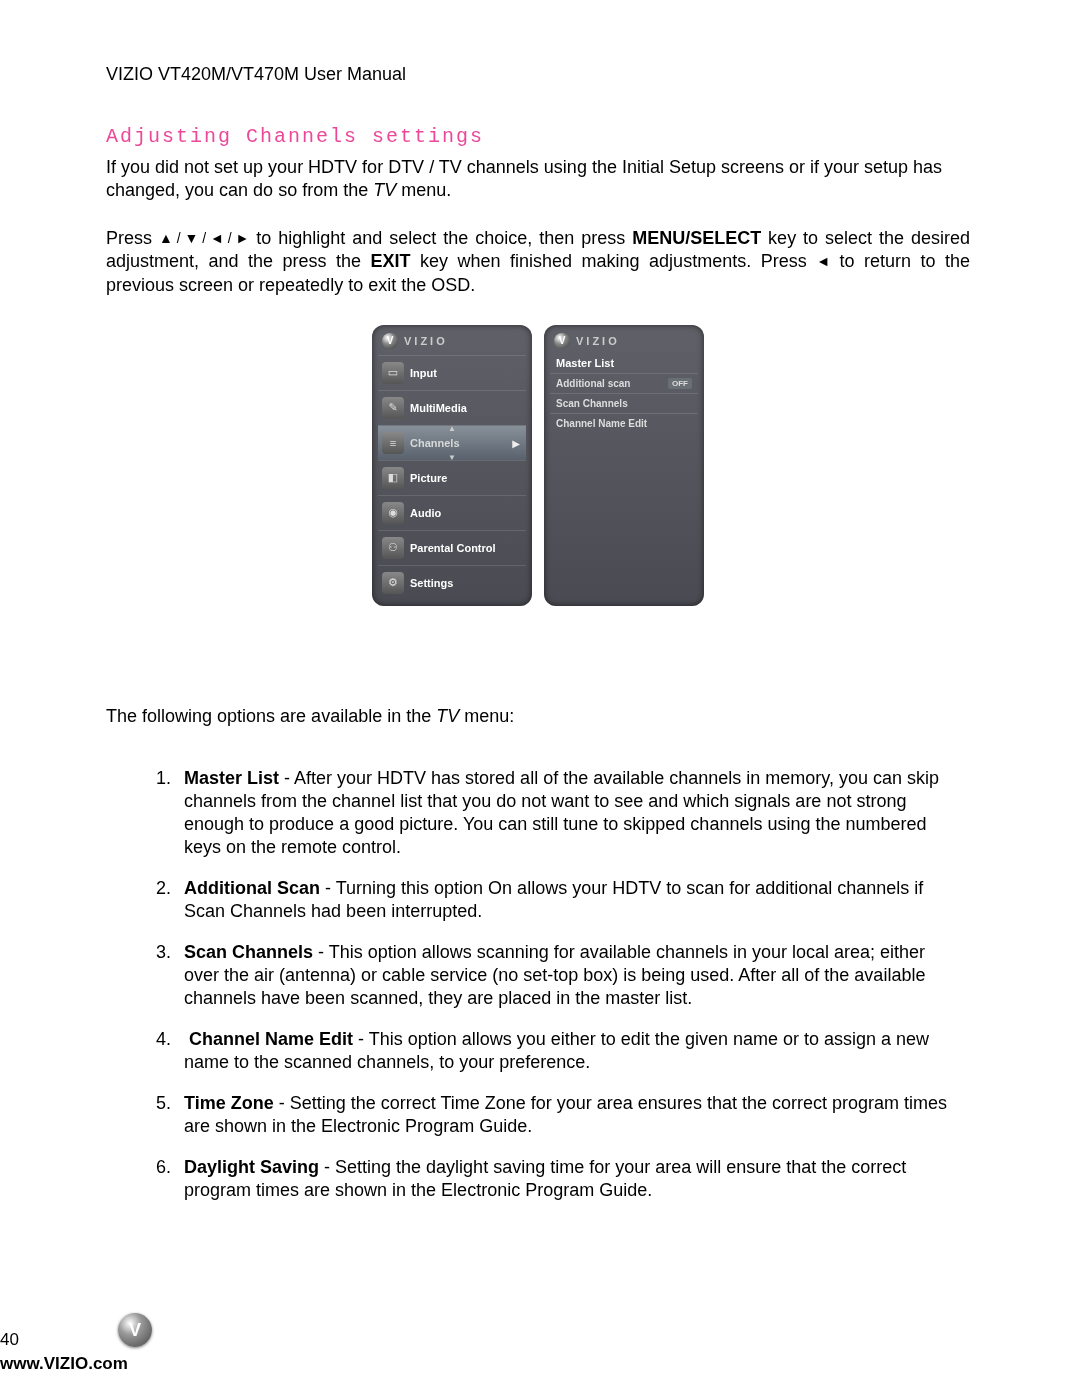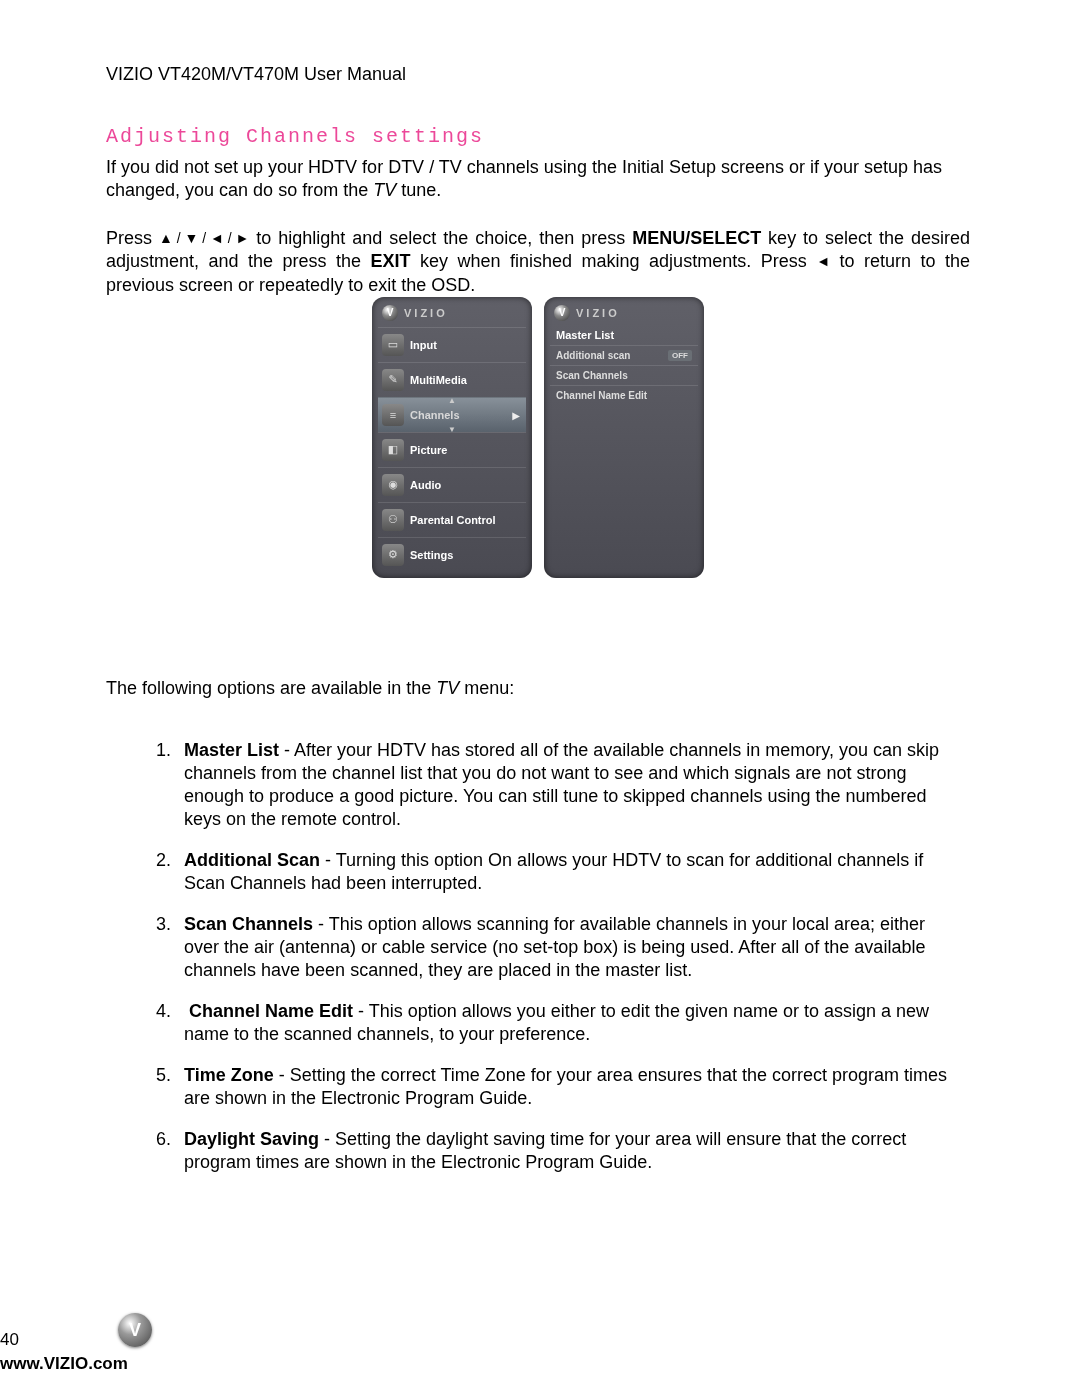--- a/index.html
+++ b/index.html
@@ -34,20 +34,21 @@
       line-height: 1.3;
       margin-bottom: 24px;
     }
     .italic {
       font-style: italic;
     }
     .press-para {
       font-size: 18px;
       line-height: 1.3;
       text-align: justify;
+      margin-bottom: 28px;
     }
     .bold {
       font-weight: bold;
     }
     .arrow {
       display: inline-block;
       font-size: 14px;
       vertical-align: 1px;
     }
     .menu-figure {
@@ -213,21 +214,21 @@
   </style>
 </head>
 <body>
 
 <div class="page">
   <div class="header-line">VIZIO VT420M/VT470M User Manual</div>
 
   <div class="section-title">Adjusting Channels settings</div>
 
   <p class="intro-para">
-    <span>If you did not set up your HDTV for DTV / TV channels using the Initial Setup screens or if your setup has changed, you can do so from the </span><span class="italic">TV</span><span> tune.</span>
+    <span>If you did not set up your HDTV for DTV / TV channels using the Initial Setup screens or if your setup has changed, you can do so from the </span><span class="italic">TV</span><span> menu.</span>
   </p>
 
   <p class="press-para">
     <span>Press </span><span class="arrow">▲ / ▼ / ◄ / ►</span><span> to highlight and select the choice, then press </span><span class="bold">MENU/SELECT</span><span> key to select the desired adjustment, and the press the </span><span class="bold">EXIT</span><span> key when finished making adjustments. Press </span><span class="arrow">◄</span><span> to return to the previous screen or repeatedly to exit the OSD.</span>
   </p>
 
   <div class="menu-figure">
 
     <div class="osd-panel">
       <div class="osd-header">

